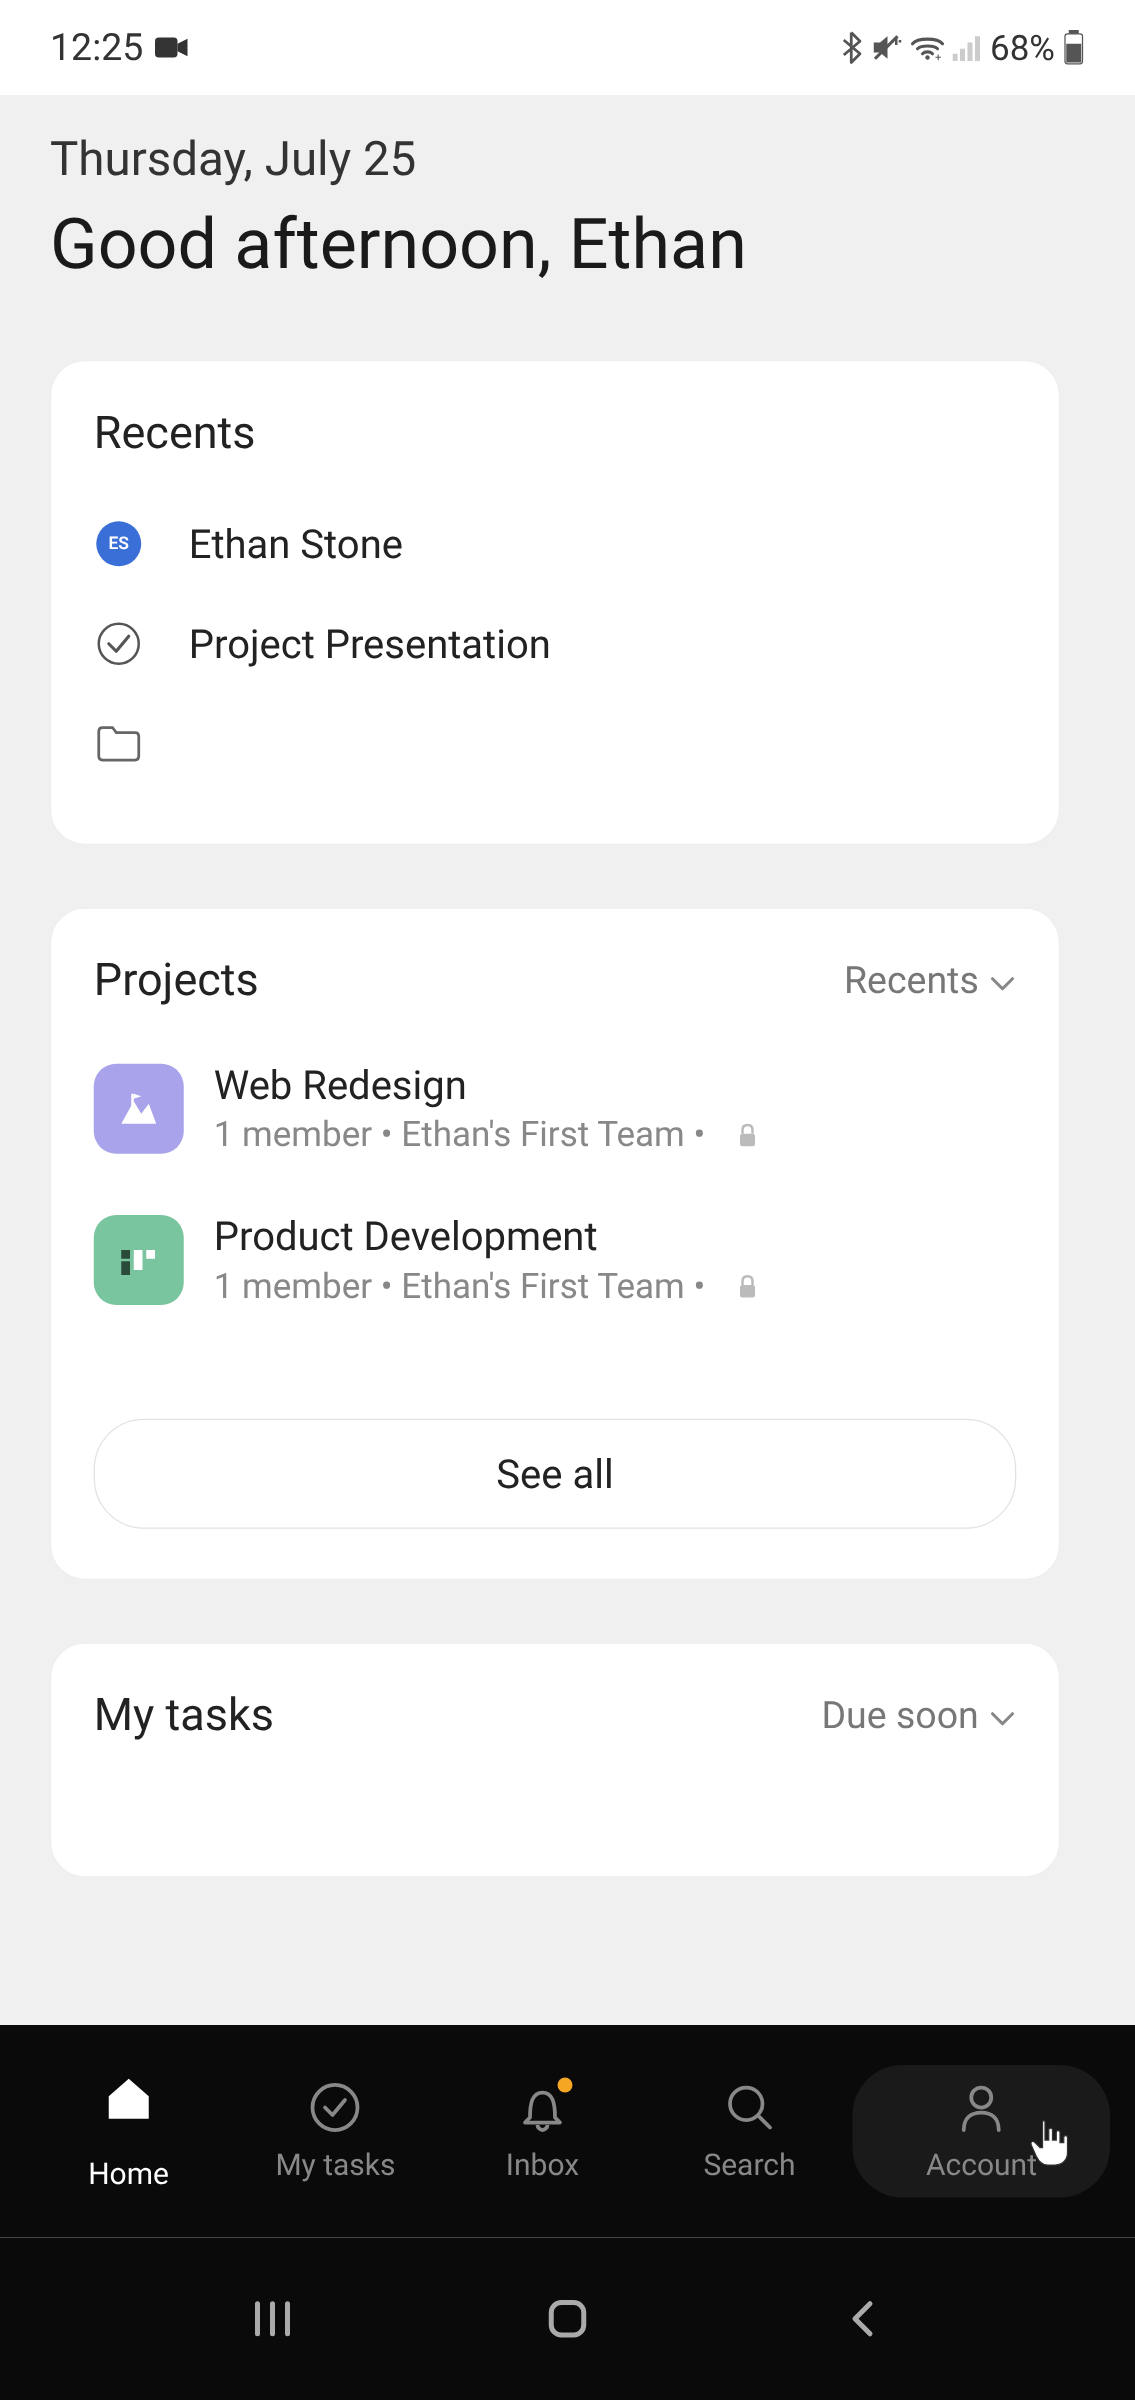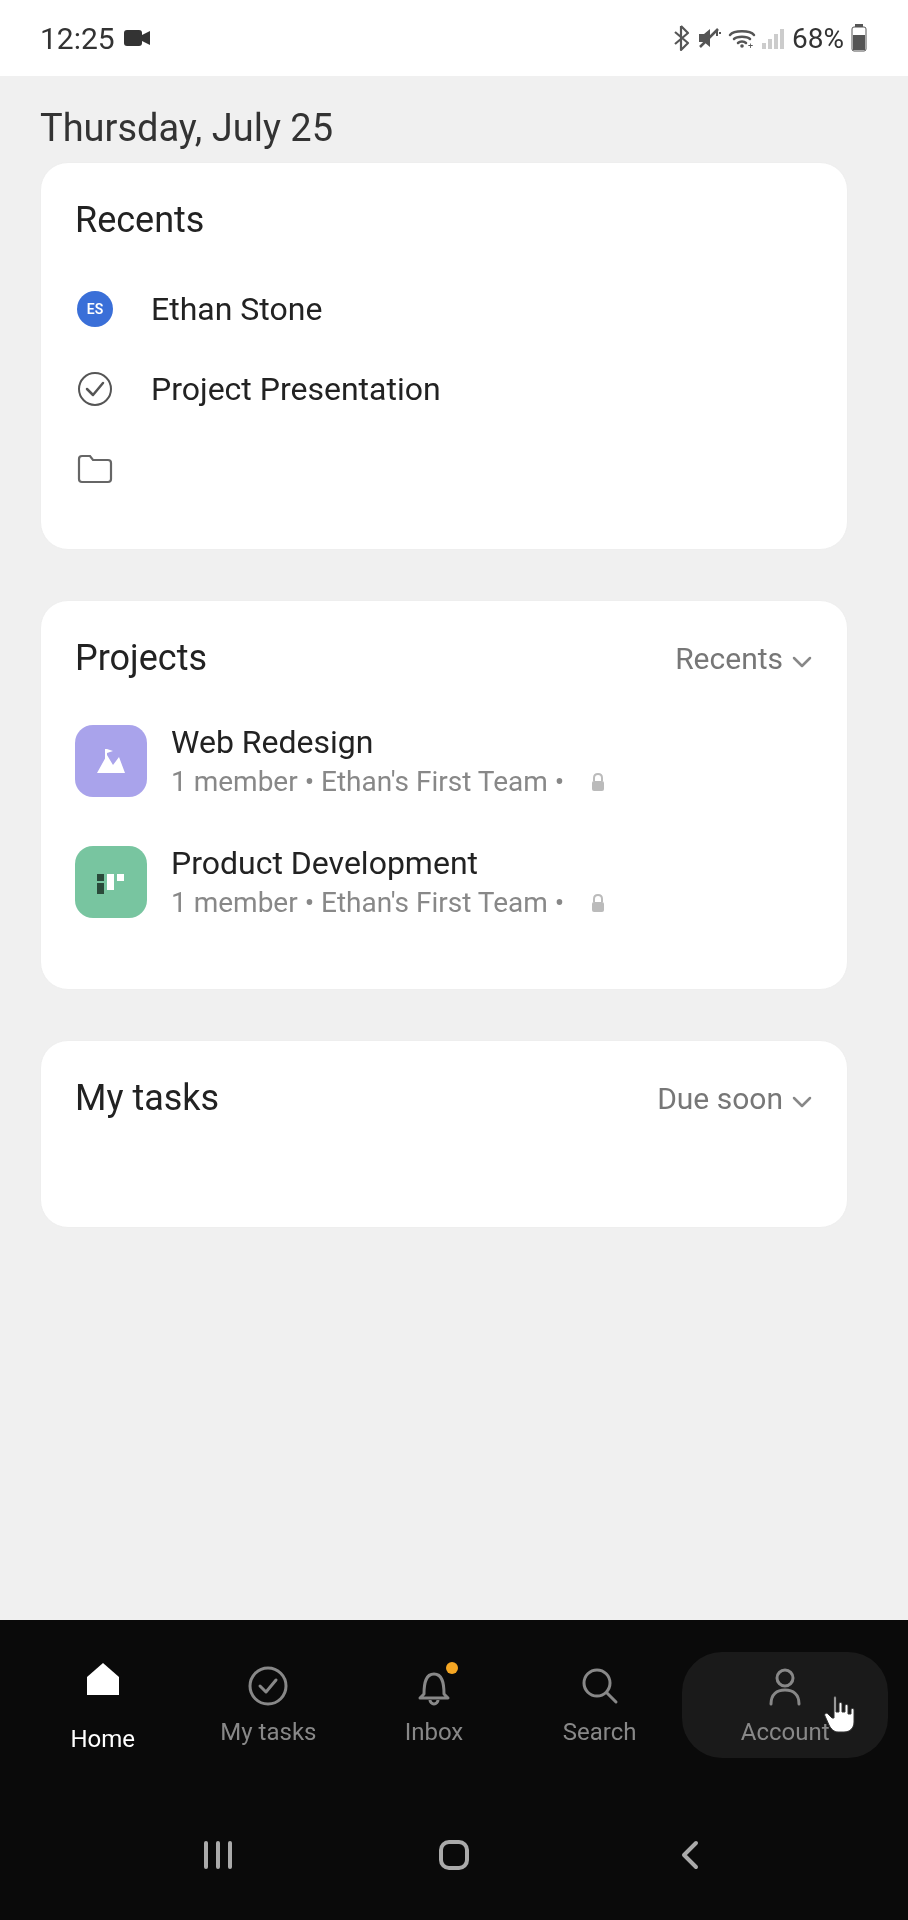--- a/index.html
+++ b/index.html
@@ -97,20 +97,21 @@
           <rect x="5" y="0" width="8" height="3" fill="#555"></rect>
           <rect x="2" y="3" width="14" height="24" rx="2" fill="none" stroke="#555" stroke-width="1"></rect>
           <rect x="3" y="11" width="12" height="15" fill="#555"></rect>
         </svg>
     </span>
   </div>
 </div>
 
 <div class="content">
   <div class="header-date">Thursday, July 25</div>
+  <div class="header-greeting">Good afternoon, Ethan</div>
 
   <div class="card">
     <div class="card-title">Recents</div>
 
     <div class="recent-item">
       <div class="recent-icon">
         <div class="avatar-es">ES</div>
       </div>
       <div class="recent-label">Ethan Stone</div>
     </div>
@@ -185,20 +186,21 @@
           <span class="lock-mini">
             <svg width="18" height="20" viewBox="0 0 18 20">
                 <rect x="3" y="9" width="12" height="10" rx="2" fill="#bbb"></rect>
                 <path d="M5 9 L5 6 C5 3 7 2 9 2 C11 2 13 3 13 6 L13 9" stroke="#bbb" stroke-width="2" fill="none"></path>
               </svg>
           </span>
         </div>
       </div>
     </div>
 
+    <div class="see-all-btn">See all</div>
   </div>
 
   <div class="card">
     <div class="card-header-row">
       <div class="card-title">My tasks</div>
       <div class="filter-chip">
         <span>Due soon</span>
         <span>
           <svg width="22" height="14" viewBox="0 0 22 14">
               <path d="M3 3 L11 11 L19 3" stroke="#888" stroke-width="2.5" fill="none" stroke-linecap="round" stroke-linejoin="round"></path>

